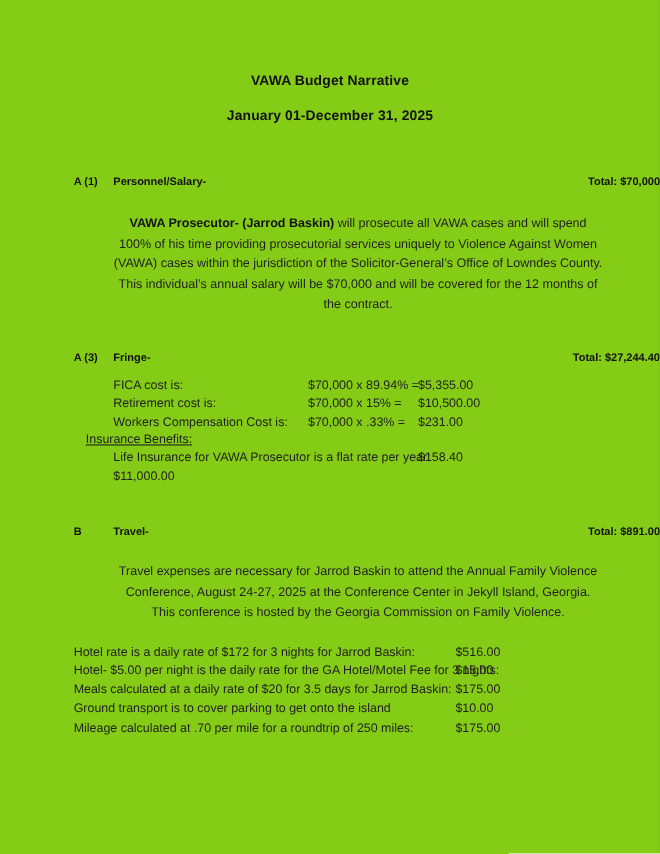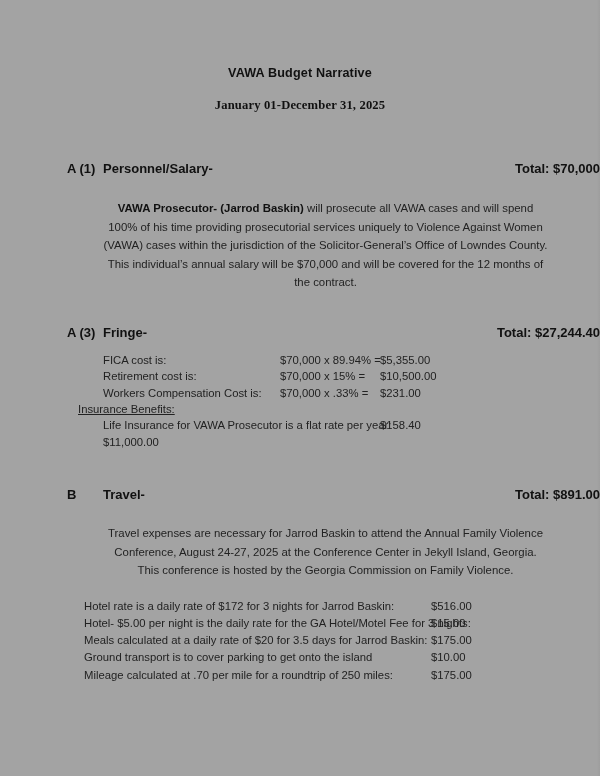--- a/index.html
+++ b/index.html
@@ -5,21 +5,21 @@
 <style>
   html, body {
     margin: 0;
     padding: 0;
     background: #ffffff;
   }
   .page {
     position: relative;
     width: 600px;
     height: 776px;
-    background: #a3a3a3;
+    background: #84cc16;
     font-family: "Liberation Sans", sans-serif;
     color: #1a1a1a;
     overflow: hidden;
     box-sizing: border-box;
   }
   
   .page-edge {
     position: absolute;
     top: 0;
     right: 0;
@@ -30,29 +30,29 @@
   }
 
   .doc-title {
     text-align: center;
     font-weight: bold;
     font-size: 12.6px;
     letter-spacing: 0.15px;
     color: #111;
   }
   #title-main { margin-top: 66px; }
-  #title-period { margin-top: 18px; font-family: Liberation Serif, serif; }
+  #title-period { margin-top: 18px; }
 
   
   .section-head {
     position: relative;
     margin-top: 0;
     padding: 0 87px 0 67px;
     font-weight: bold;
-    font-size: 13px;
+    font-size: 10px;
     color: #111;
     display: flex;
     align-items: baseline;
   }
   .section-head .sec-code {
     display: inline-block;
     min-width: 36px;
     white-space: pre;
   }
   .section-head .sec-name {
@@ -102,21 +102,21 @@
   }
   .ins-row { display: flex; align-items: baseline; padding-left: 103px;
              font-size: 11.3px; line-height: 1.45; color: #222; }
   .ins-row .i-label { width: 277px; white-space: nowrap; }
   .ins-row .i-amt { white-space: nowrap; }
 
   
   .travel-row {
     display: flex;
     align-items: baseline;
-    padding-left: 84px;
+    padding-left: 67px;
     font-size: 11.3px;
     line-height: 1.52;
     color: #222;
   }
   .travel-row .t-label { width: 347px; white-space: nowrap; }
   .travel-row .t-amt { white-space: nowrap; }
 </style>
 </head>
 <body>
 

